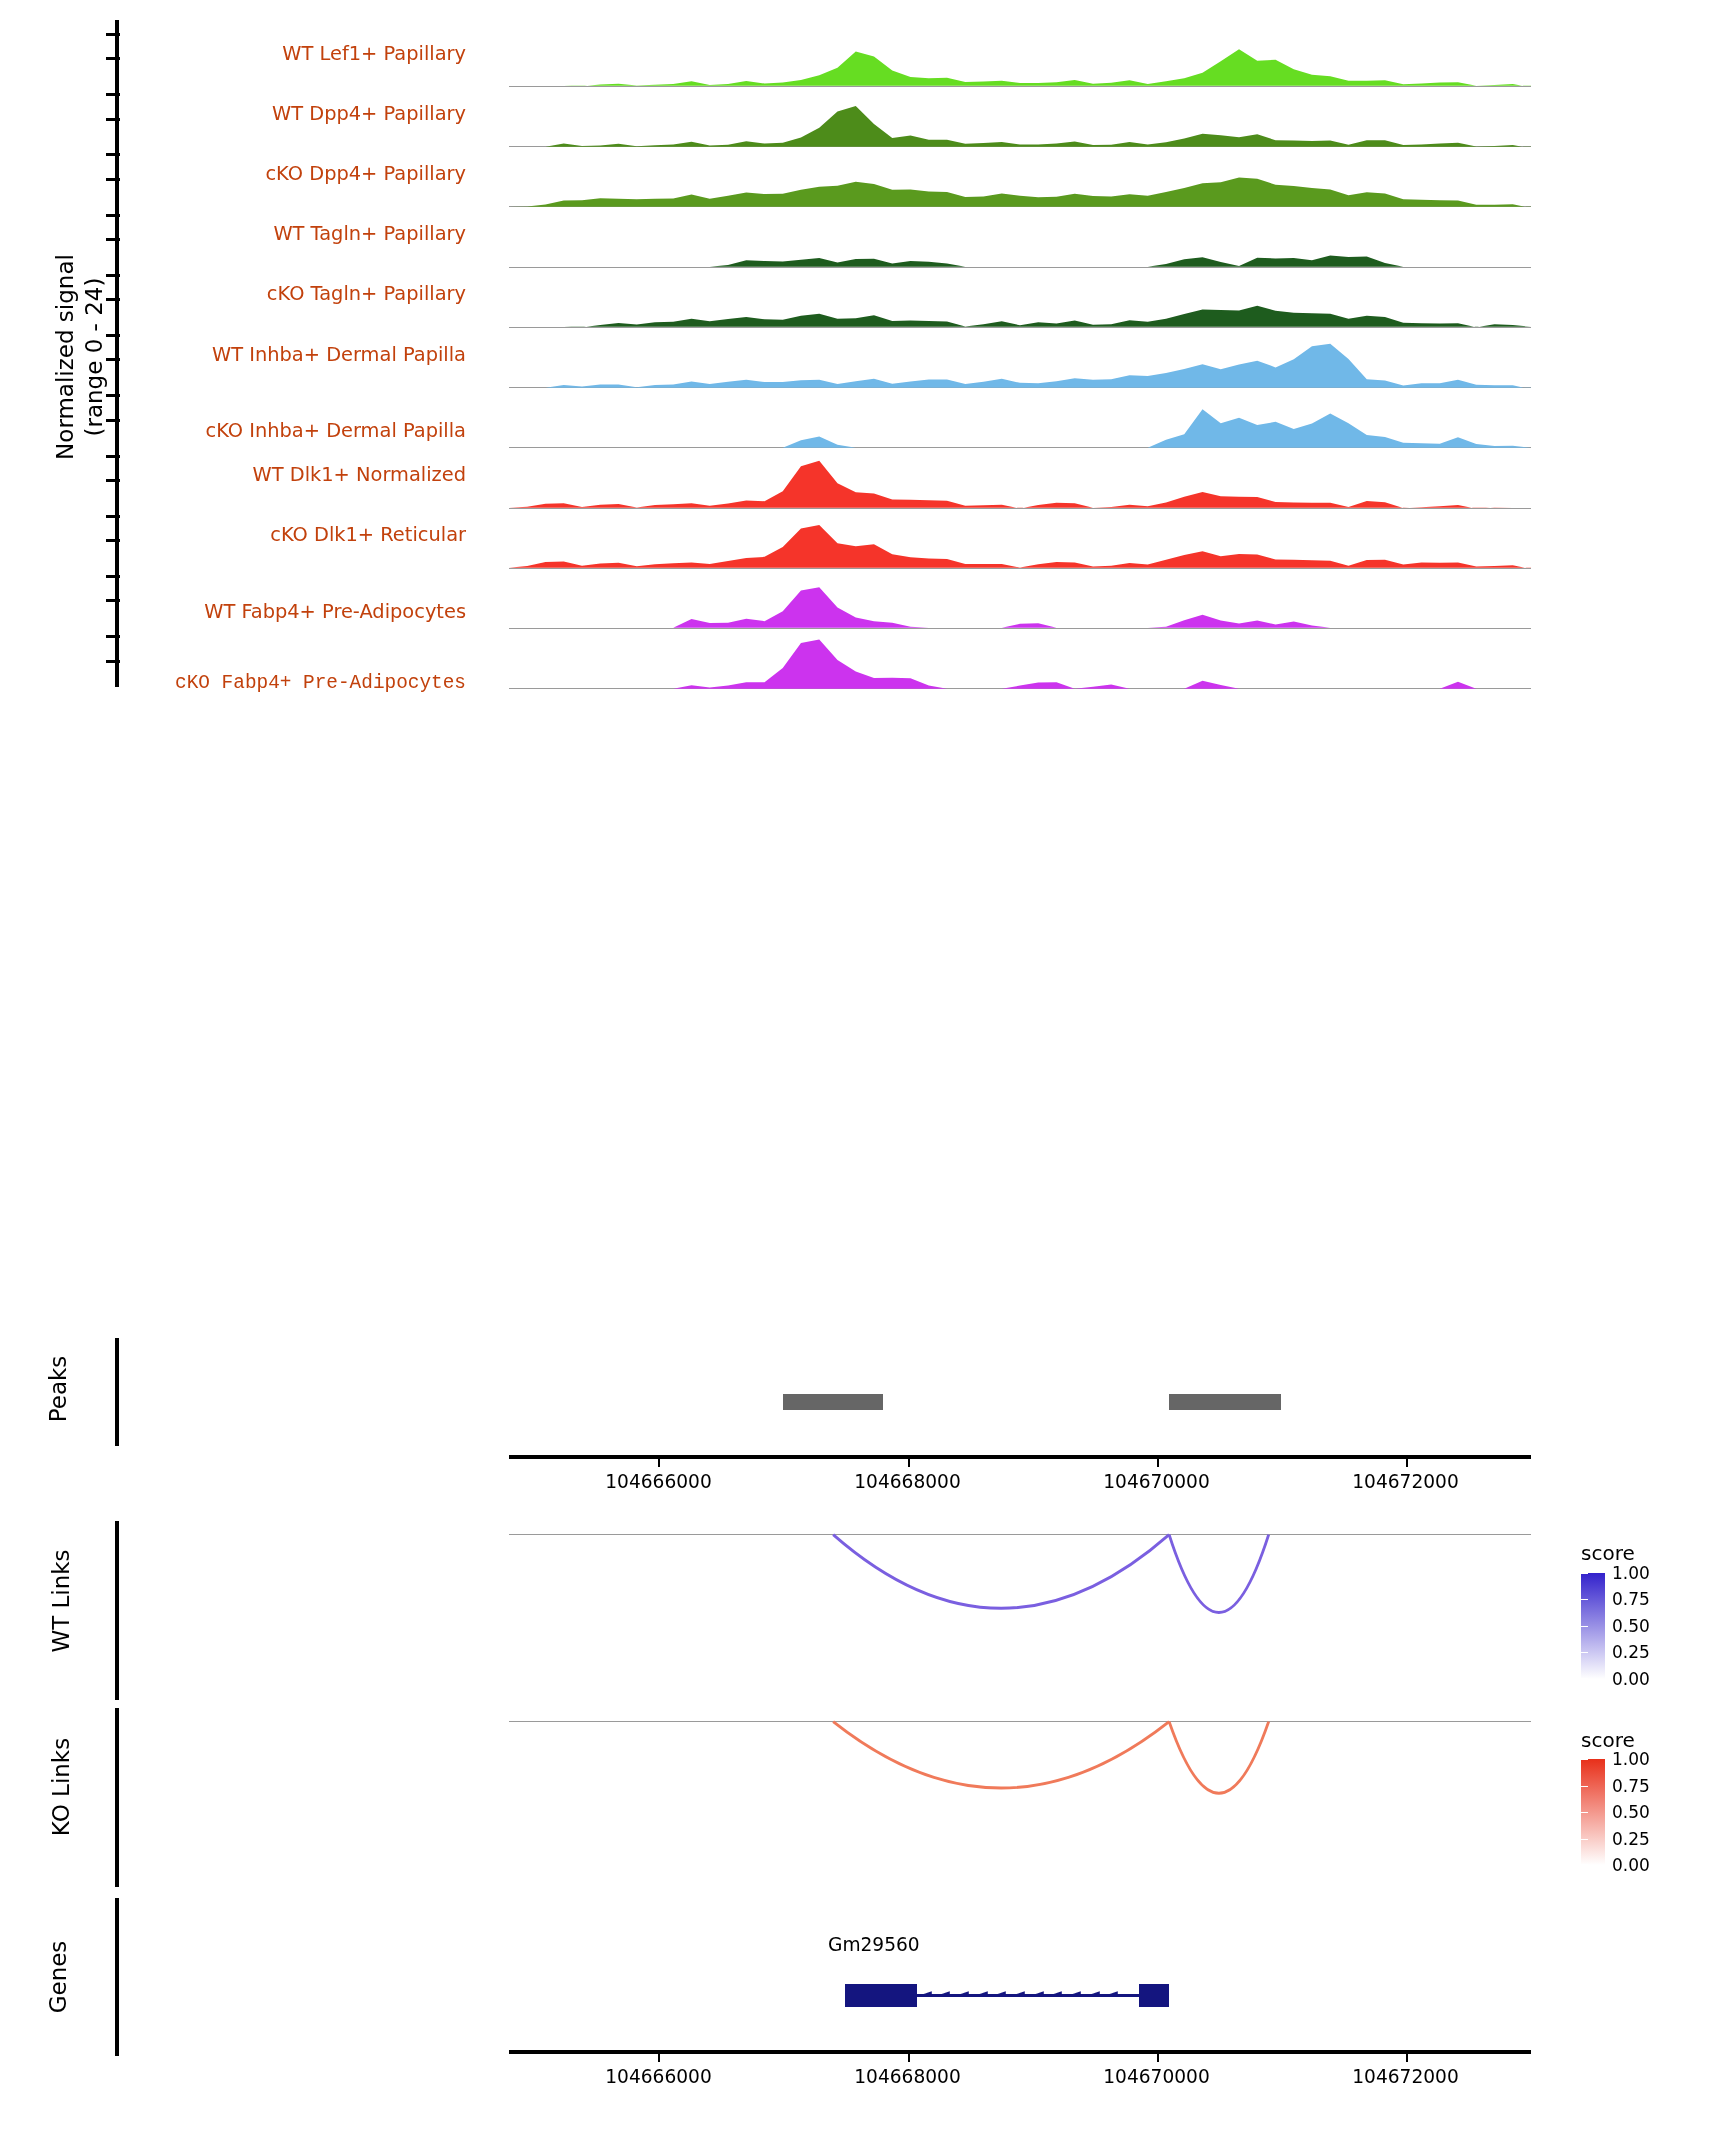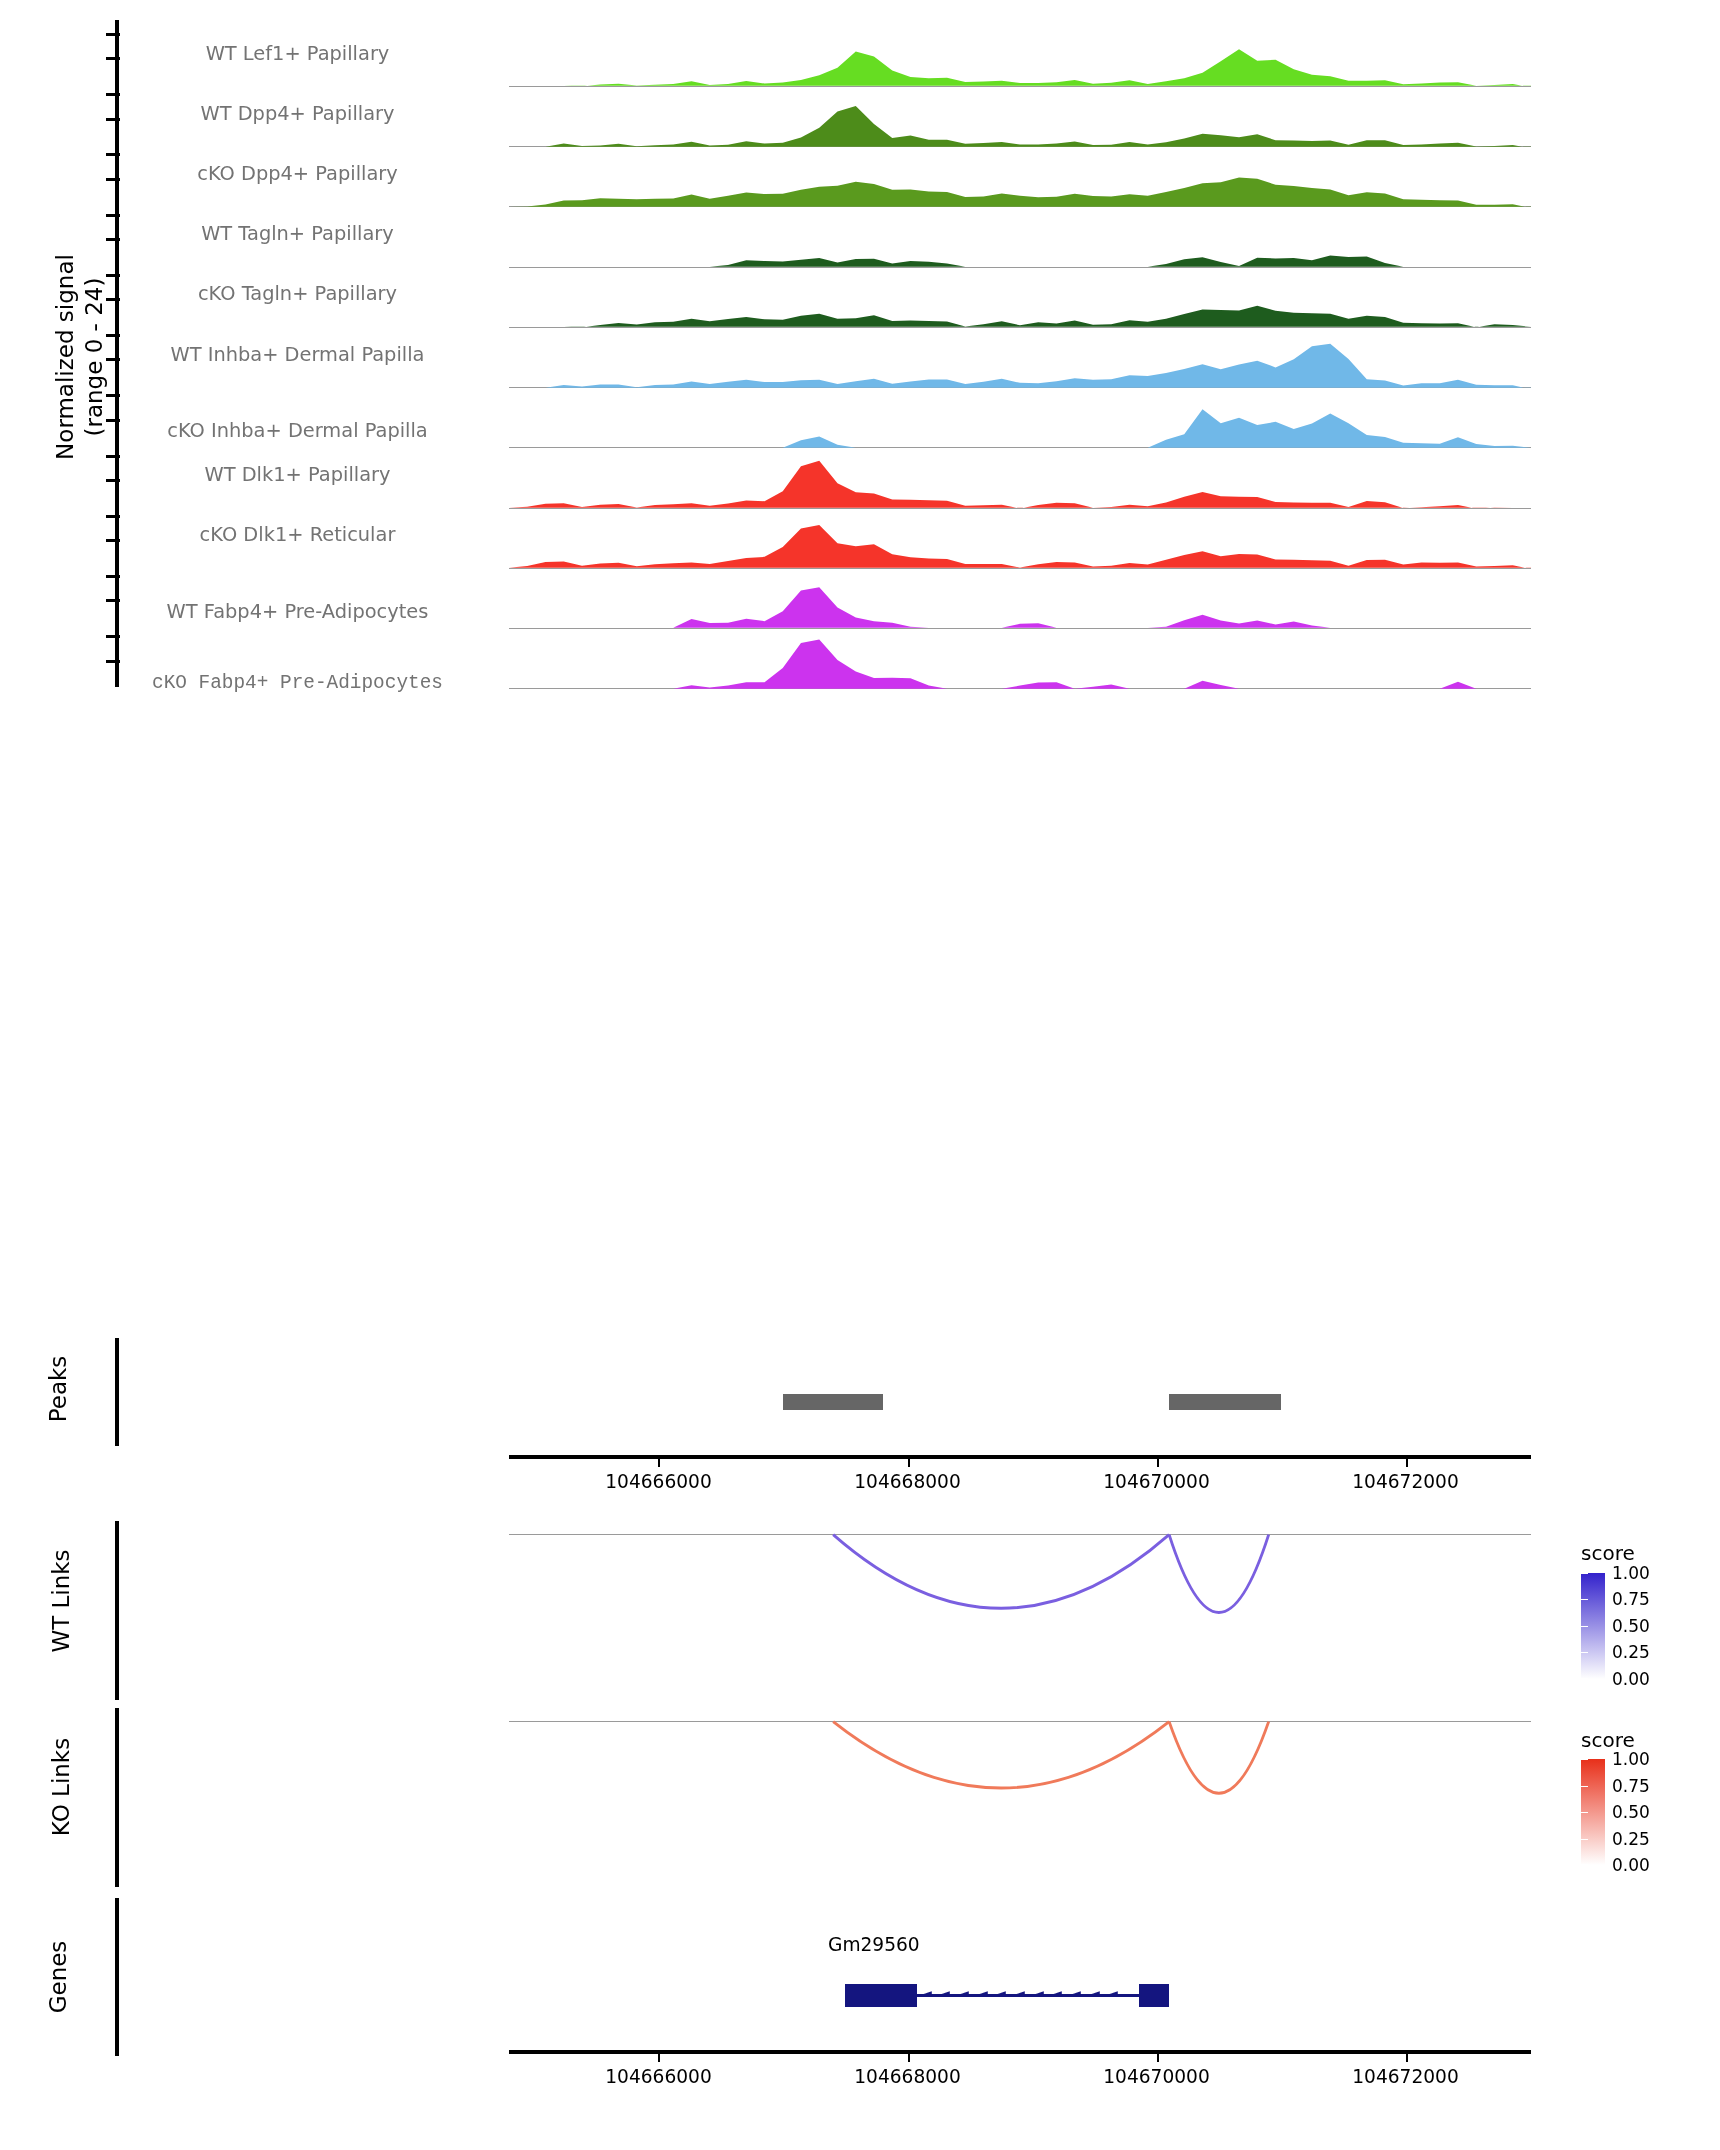--- a/index.html
+++ b/index.html
@@ -29,23 +29,23 @@
     white-space: nowrap;
     text-align: center;
     font-size: 21.5px;
     color: #000;
   }
 
   
   .tracklabel {
     position: absolute;
     font-size: 19.4px;
-    text-align: center;
-    white-space: nowrap;
-    color: #737373;
+    text-align: right;
+    white-space: nowrap;
+    color: #c2410c;
   }
 
   
   .bracket-tick {
     position: absolute;
     background: #000;
     height: 2.9px;
     width: 13.6px;
     left: 106px;
   }
@@ -190,21 +190,21 @@
       <div class="tracklabel" style="left: 129px; width: 337px; top: 343px;">WT Inhba+ Dermal Papilla</div>
       <div class="axisline" style="left: 509px; width: 1022px; top: 387px;"></div>
       <svg width="1022" height="52" style="position: absolute; left: 509px; top: 336px;" viewBox="0 0 1425 72">
         <polygon points="0,72 0.0,72.0 25.4,72.0 50.9,72.0 76.3,68.1 101.8,70.2 127.2,67.2 152.7,67.2 178.1,71.1 203.6,68.1 229.0,67.5 254.5,63.3 279.9,66.6 305.4,63.6 330.8,60.6 356.3,63.9 381.7,63.9 407.1,61.5 432.6,60.9 458.0,66.6 483.5,63.0 508.9,59.4 534.4,66.3 559.8,63.3 585.3,60.3 610.7,60.3 636.2,66.6 661.6,63.6 687.1,59.4 712.5,65.1 737.9,65.7 763.4,62.7 788.8,58.5 814.3,60.6 839.7,60.0 865.2,54.6 890.6,55.5 916.1,51.3 941.5,45.9 967.0,39.3 992.4,46.2 1017.9,39.6 1043.3,34.2 1068.8,43.5 1094.2,32.1 1119.6,14.1 1145.1,10.5 1170.5,31.8 1196.0,60.0 1221.4,61.8 1246.9,68.7 1272.3,65.7 1297.8,65.7 1323.2,60.9 1348.7,67.8 1374.1,68.4 1399.6,68.4 1425.0,74.1 1425,72" fill="#70b8e8"></polygon>
       </svg>
       <div class="tracklabel" style="left: 129px; width: 337px; top: 403px; margin-top: 16px;">cKO Inhba+ Dermal Papilla</div>
       <div class="axisline" style="left: 509px; width: 1022px; top: 447px;"></div>
       <svg width="1022" height="52" style="position: absolute; left: 509px; top: 396px;" viewBox="0 0 1425 72">
         <polygon points="0,72 0.0,72.0 25.4,72.0 50.9,72.0 76.3,72.0 101.8,72.0 127.2,72.0 152.7,72.0 178.1,72.0 203.6,72.0 229.0,72.0 254.5,72.0 279.9,72.0 305.4,72.0 330.8,72.0 356.3,72.0 381.7,72.0 407.1,61.5 432.6,56.1 458.0,67.8 483.5,72.0 508.9,72.0 534.4,72.0 559.8,72.0 585.3,72.0 610.7,72.0 636.2,72.0 661.6,72.0 687.1,72.0 712.5,72.0 737.9,72.0 763.4,72.0 788.8,72.0 814.3,72.0 839.7,72.0 865.2,72.0 890.6,72.0 916.1,60.9 941.5,53.1 967.0,18.3 992.4,37.8 1017.9,30.0 1043.3,40.2 1068.8,35.7 1094.2,45.9 1119.6,38.1 1145.1,24.3 1170.5,37.8 1196.0,54.0 1221.4,57.0 1246.9,65.1 1272.3,65.7 1297.8,66.3 1323.2,57.3 1348.7,66.6 1374.1,69.6 1399.6,69.0 1425.0,72.0 1425,72" fill="#70b8e8"></polygon>
       </svg>
-      <div class="tracklabel" style="left: 129px; width: 337px; top: 463px;">WT Dlk1+ Papillary</div>
+      <div class="tracklabel" style="left: 129px; width: 337px; top: 463px;">WT Dlk1+ Normalized</div>
       <div class="axisline" style="left: 509px; width: 1022px; top: 508px;"></div>
       <svg width="1022" height="52" style="position: absolute; left: 509px; top: 456px;" viewBox="0 0 1425 72">
         <polygon points="0,72 0.0,72.0 25.4,70.5 50.9,66.3 76.3,65.7 101.8,70.8 127.2,67.8 152.7,66.6 178.1,71.7 203.6,68.1 229.0,66.9 254.5,65.7 279.9,69.0 305.4,66.0 330.8,61.8 356.3,62.7 381.7,48.9 407.1,14.1 432.6,6.3 458.0,37.8 483.5,50.4 508.9,52.2 534.4,60.3 559.8,60.9 585.3,61.5 610.7,62.1 636.2,69.0 661.6,68.4 687.1,67.8 712.5,72.9 737.9,68.1 763.4,65.1 788.8,65.7 814.3,72.0 839.7,70.8 865.2,67.8 890.6,69.9 916.1,64.5 941.5,56.7 967.0,50.1 992.4,55.8 1017.9,56.4 1043.3,57.0 1068.8,63.9 1094.2,64.5 1119.6,65.1 1145.1,65.1 1170.5,70.8 1196.0,62.4 1221.4,64.2 1246.9,72.3 1272.3,71.1 1297.8,69.9 1323.2,68.1 1348.7,73.2 1374.1,71.4 1399.6,72.0 1425.0,72.0 1425,72" fill="#f5342a"></polygon>
       </svg>
       <div class="tracklabel" style="left: 129px; width: 337px; top: 523px;">cKO Dlk1+ Reticular</div>
       <div class="axisline" style="left: 509px; width: 1022px; top: 568px;"></div>
       <svg width="1022" height="52" style="position: absolute; left: 509px; top: 516px;" viewBox="0 0 1425 72">
         <polygon points="0,72 0.0,72.0 25.4,69.3 50.9,63.9 76.3,63.3 101.8,69.0 127.2,66.0 152.7,64.8 178.1,69.9 203.6,66.9 229.0,65.7 254.5,64.5 279.9,66.6 305.4,62.4 330.8,58.2 356.3,56.7 381.7,42.9 407.1,17.1 432.6,12.3 458.0,37.8 483.5,42.0 508.9,39.0 534.4,53.1 559.8,57.3 585.3,59.1 610.7,59.7 636.2,66.6 661.6,66.6 687.1,66.6 712.5,71.7 737.9,66.9 763.4,63.9 788.8,64.5 814.3,70.2 839.7,69.0 865.2,65.4 890.6,67.5 916.1,60.9 941.5,54.3 967.0,48.9 992.4,55.8 1017.9,52.8 1043.3,53.4 1068.8,60.3 1094.2,60.9 1119.6,61.5 1145.1,62.1 1170.5,69.0 1196.0,61.2 1221.4,60.6 1246.9,67.5 1272.3,64.5 1297.8,65.1 1323.2,64.5 1348.7,70.2 1374.1,69.6 1399.6,68.4 1425.0,73.5 1425,72" fill="#f5342a"></polygon>
       </svg>
       <div class="tracklabel" style="left: 129px; width: 337px; top: 600px;">WT Fabp4+ Pre-Adipocytes</div>

